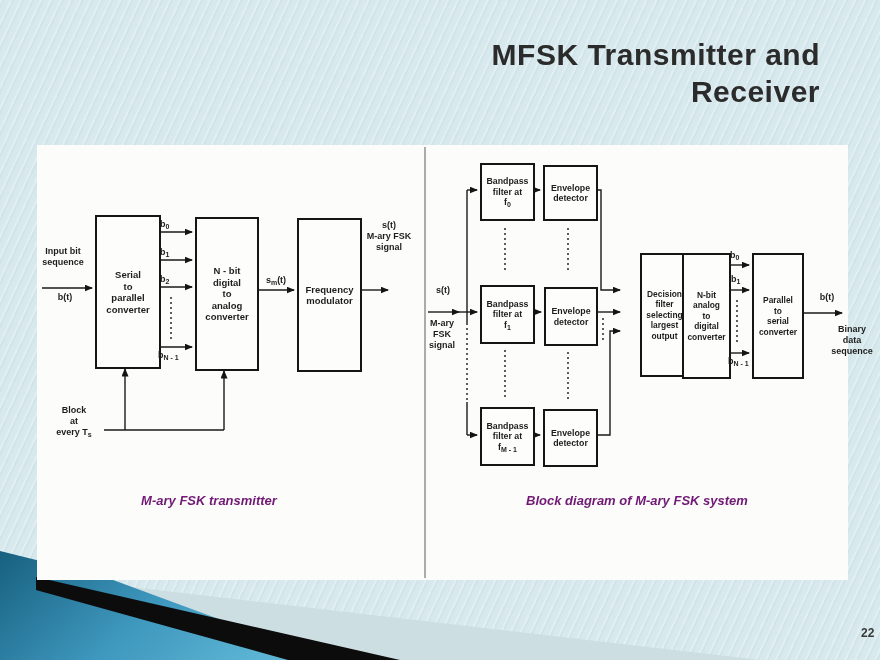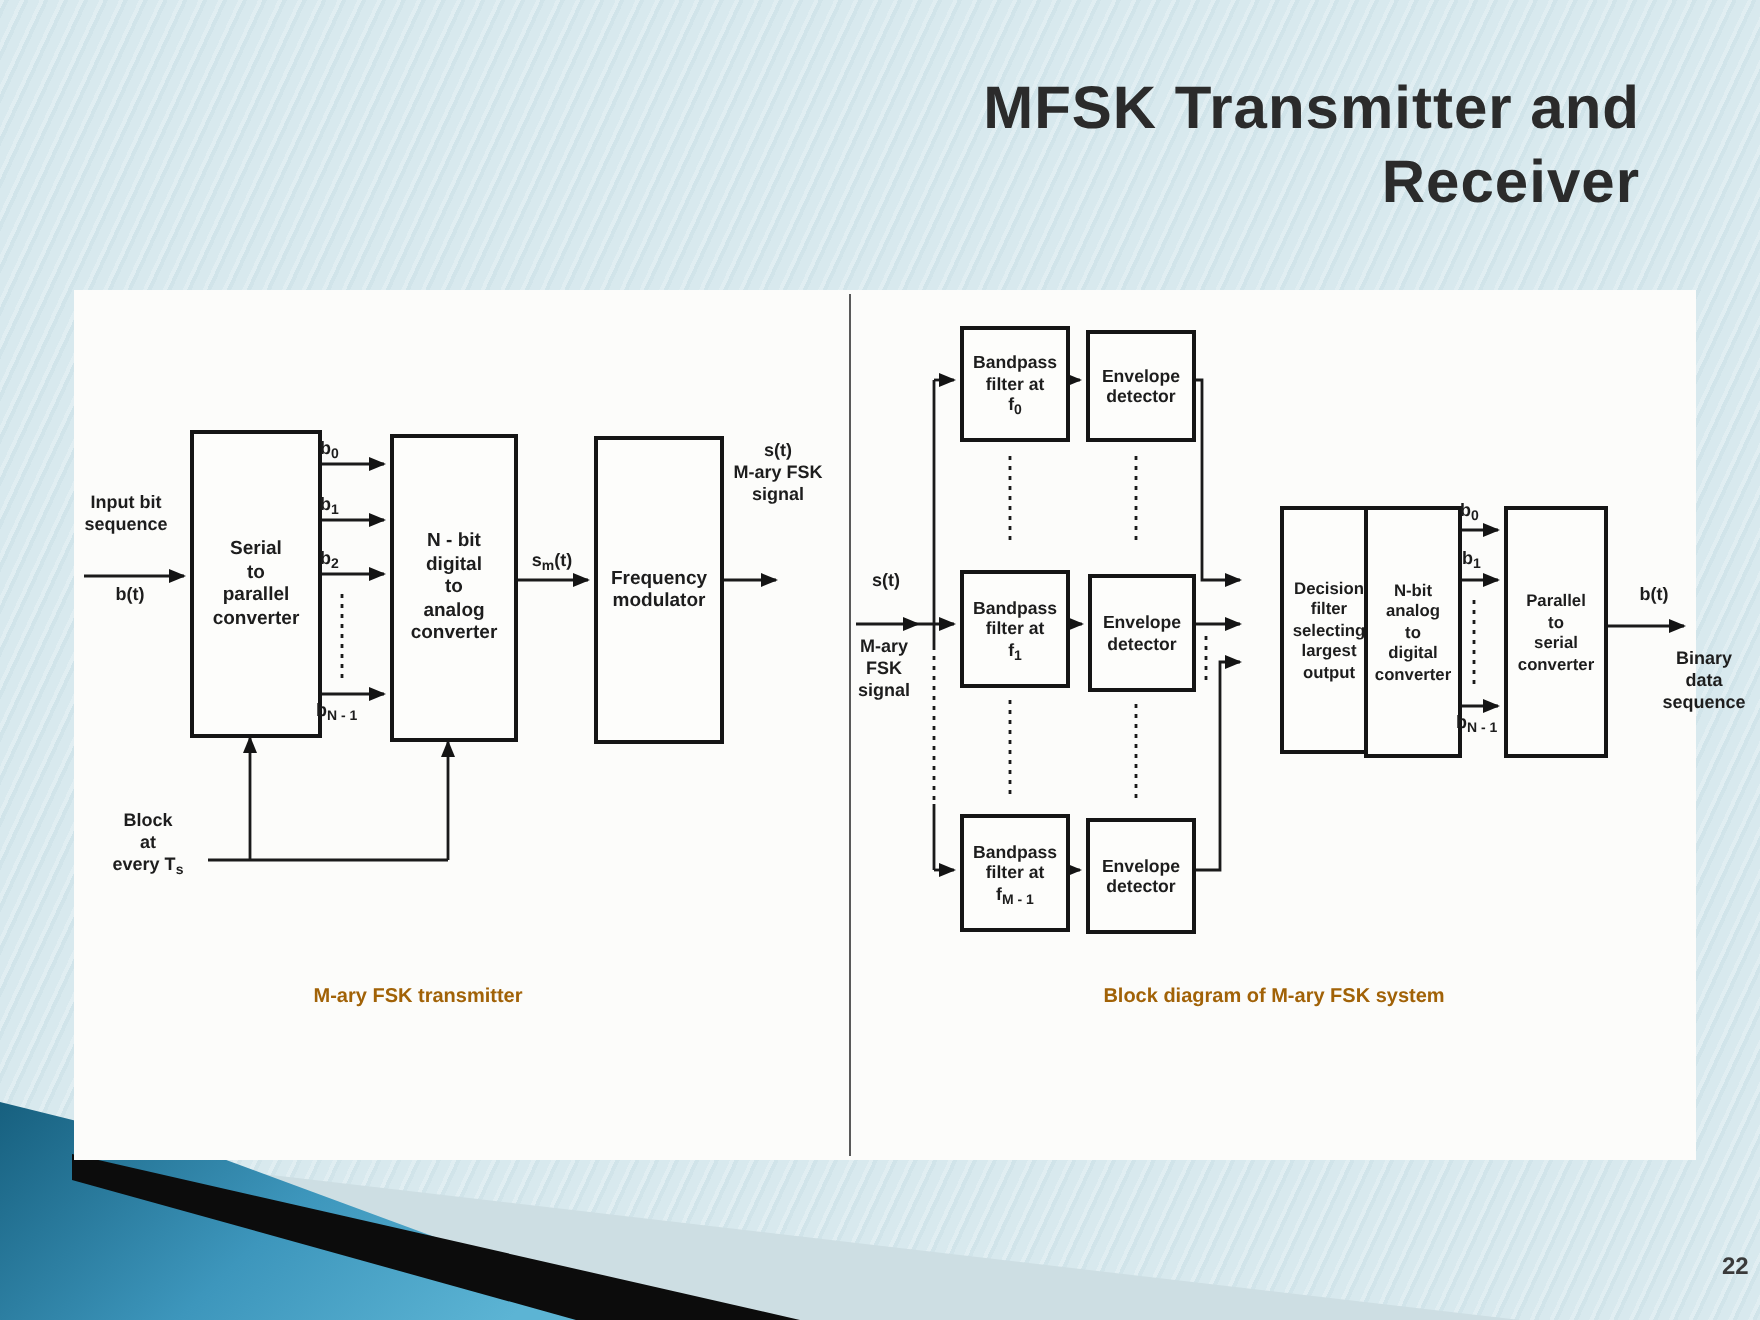--- a/index.html
+++ b/index.html
@@ -33,22 +33,22 @@
     font-weight:bold;font-size:9.5px;line-height:11.5px;
   }
   .box-sm{font-size:8.8px;line-height:10.5px;}
   .box-xs{font-size:8.4px;line-height:10.5px;}
   .lbl{
     position:absolute;color:#1d1d1d;font-weight:bold;
     font-size:9px;line-height:11px;text-align:center;
   }
   .lbl.left{text-align:left;}
   .caption{
-    position:absolute;color:#a16207;font-weight:bold;
-    font-size:10px;text-align:center;
+    position:absolute;color:#701a75;font-weight:bold;
+    font-size:13px;text-align:center;font-style:italic;
   }
   sub{font-size:7px;line-height:0;vertical-align:-2px;}
 </style>
 </head>
 <body>
 
 <div class="slide">
   <div class="texture"></div>
 
   <svg class="lines" width="880" height="660" viewBox="0 0 880 660">

